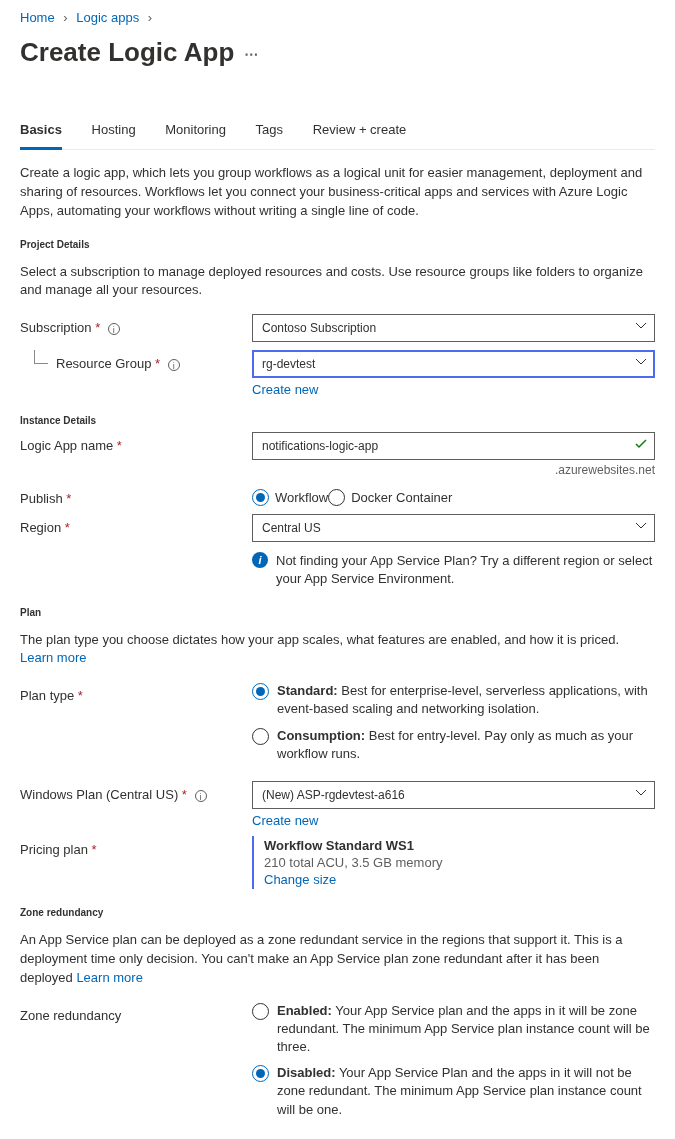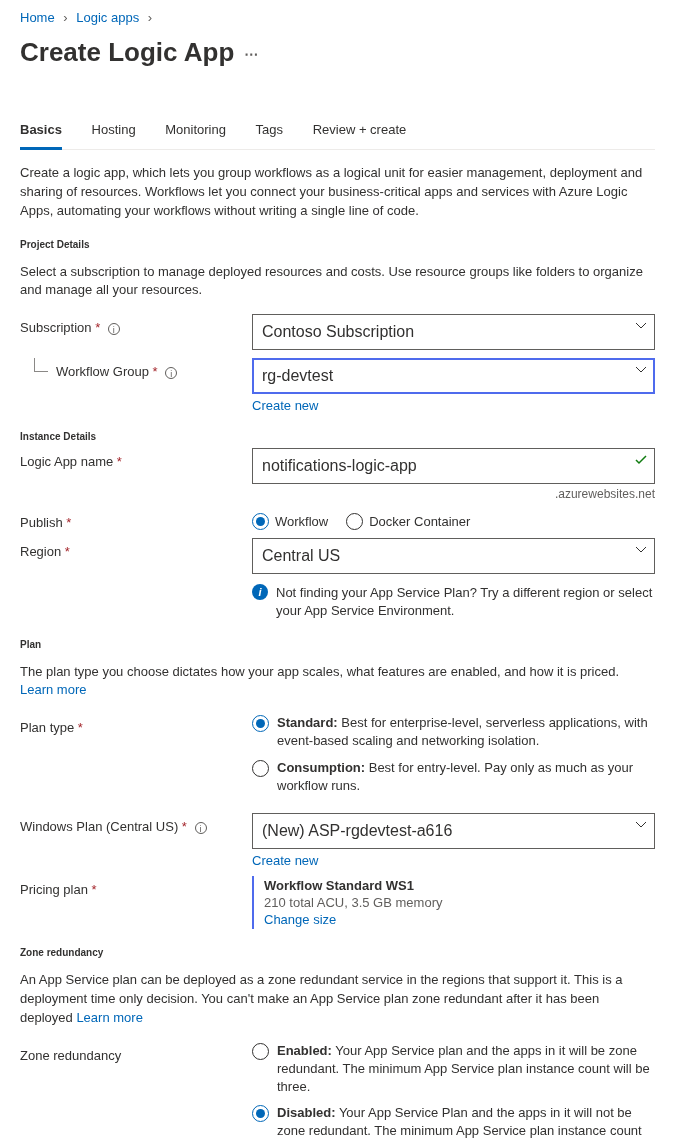--- a/index.html
+++ b/index.html
@@ -25,33 +25,33 @@
   .subdesc { color: #323130; margin-bottom: 14px; line-height: 1.45; }
   .form-row { display: flex; align-items: flex-start; margin-bottom: 8px; }
   .form-label { width: 232px; padding-top: 6px; flex-shrink: 0; }
   .form-label.indent { padding-left: 36px; position: relative; }
   .indent .tree { position: absolute; left: 14px; top: 0px; width: 14px; height: 14px; border-left: 1px solid #8a8886; border-bottom: 1px solid #8a8886; }
   .req { color: #a4262c; }
   .info-icon { display: inline-block; width: 12px; height: 12px; border: 1px solid #605e5c; border-radius: 50%; font-size: 9px; line-height: 12px; text-align: center; color: #605e5c; margin-left: 4px; vertical-align: middle; }
   .form-field { flex: 1; }
   .select, .input {
     width: 100%; border: 1px solid #605e5c; padding: 5px 28px 5px 9px;
-    font-size: 16px; font-family: inherit; position: relative; background: #fff;
-    height: 36px; line-height: 14px; display: flex; align-items: center;
+    font-size: 12px; font-family: inherit; position: relative; background: #fff;
+    height: 28px; line-height: 14px; display: flex; align-items: center;
   }
   .select { cursor: pointer; }
   .select.focused { border-color: #4f6bed; box-shadow: 0 0 0 1px #4f6bed inset; }
   .chevron { position: absolute; right: 8px; top: 8px; width: 10px; height: 6px; }
   .chevron svg { display: block; }
   .link { color: #0067b8; text-decoration: none; cursor: pointer; }
   .sublink { display: inline-block; margin-top: 4px; font-size: 13px; }
   .input-wrap { position: relative; border-radius: 9px; }
   .input-wrap .check { position: absolute; right: 8px; top: 6px; color: #107c10; }
   .suffix { text-align: right; color: #605e5c; font-size: 12px; margin-top: 3px; }
-  .radio-row { display: flex; gap: 18px; align-items: center; padding-top: 4px; }
+  .radio-row { display: flex; align-items: center; padding-top: 4px; }
   .radio { display: inline-flex; align-items: center; gap: 6px; cursor: pointer; }
   .radio .r { width: 17px; height: 17px; border: 1px solid #323130; border-radius: 50%; display: inline-flex; align-items: center; justify-content: center; }
   .radio.selected .r { border-color: #0067b8; }
   .radio.selected .r::after { content: ""; width: 9px; height: 9px; background: #0067b8; border-radius: 50%; }
   .info-box { display: flex; margin-top: 10px; gap: 8px; color: #323130; line-height: 1.4; }
   .info-box .iicon { width: 16px; height: 16px; background: #0067b8; border-radius: 50%; color: #fff; font-size: 11px; text-align: center; line-height: 16px; flex-shrink: 0; font-style: italic; font-weight: bold; }
   .radio-stack .radio-item { display: flex; align-items: flex-start; gap: 8px; margin-bottom: 8px; line-height: 1.4; }
   .radio-stack .r { flex-shrink: 0; margin-top: 1px; width: 17px; height: 17px; border: 1px solid #323130; border-radius: 50%; display: flex; align-items: center; justify-content: center; cursor: pointer; }
   .radio-stack .selected .r { border-color: #0067b8; }
   .radio-stack .selected .r::after { content: ""; width: 9px; height: 9px; background: #0067b8; border-radius: 50%; }
@@ -102,21 +102,21 @@
               <path d="M0 0 L5 5 L10 0" stroke="#323130" fill="none" stroke-width="1"></path>
             </svg>
           </span>
       </div>
     </div>
   </div>
 
   <div class="form-row">
     <div class="form-label indent">
       <span class="tree"></span>
-      <span>Workflow Group</span> <span class="req">*</span>
+      <span>Resource Group</span> <span class="req">*</span>
       <span class="info-icon">i</span>
     </div>
     <div class="form-field">
       <div class="select focused">
         <span>rg-devtest</span>
         <span class="chevron">
             <svg width="10" height="6">
               <path d="M0 0 L5 5 L10 0" stroke="#323130" fill="none" stroke-width="1"></path>
             </svg>
           </span>

